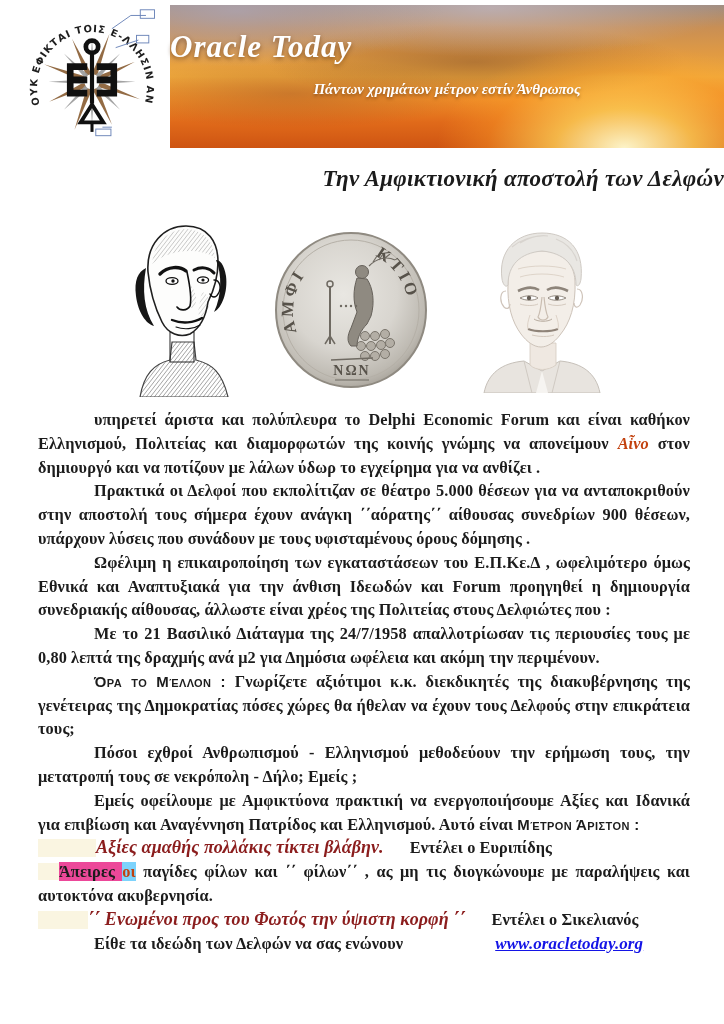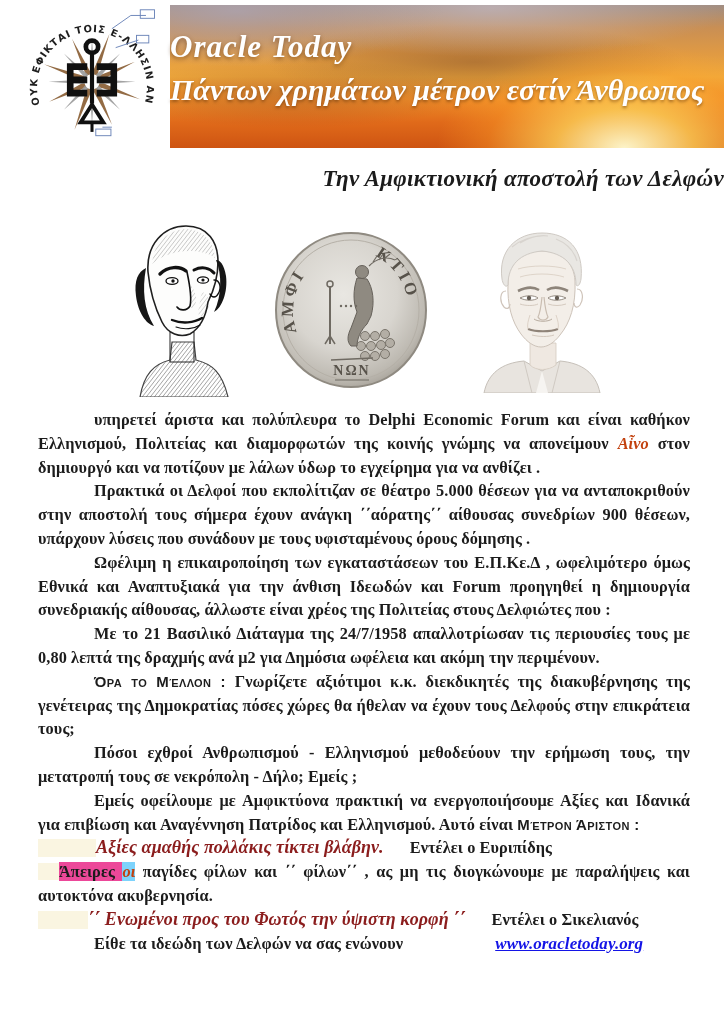--- a/index.html
+++ b/index.html
@@ -11,43 +11,43 @@
     background:
       radial-gradient(ellipse 250px 140px at 82% 100%, rgba(255,252,210,0.95), rgba(255,216,92,0.72) 28%, rgba(255,162,40,0.35) 55%, rgba(255,162,40,0) 75%),
       radial-gradient(ellipse 300px 80px at 12% 4%, rgba(173,163,175,0.85), rgba(173,163,175,0) 70%),
       radial-gradient(ellipse 340px 70px at 58% 2%, rgba(196,186,196,0.7), rgba(196,186,196,0) 70%),
       radial-gradient(ellipse 300px 55px at 55% 40%, rgba(118,68,38,0.45), rgba(118,68,38,0) 70%),
       radial-gradient(ellipse 260px 50px at 22% 62%, rgba(150,80,40,0.4), rgba(150,80,40,0) 70%),
       linear-gradient(180deg,#a08d82 0%,#c98f54 16%,#e09a43 34%,#f0a93c 50%,#ee8c28 66%,#e06a1a 82%,#ce5412 100%);
   }
   .banner-title{margin-top:24px;text-align:left;color:#ffffff;font-weight:bold;font-style:italic;
     font-size:31px;letter-spacing:1px;text-shadow:0 2px 4px rgba(90,45,10,.55);}
-  .banner-subtitle{margin-top:8px;color:#ffffff;font-weight:bold;font-style:italic;
-    font-size:30px;text-shadow:0 2px 3px rgba(90,45,10,.5);}
+  .banner-subtitle{margin-top:16px;text-align:center;color:#ffffff;font-weight:bold;font-style:italic;
+    font-size:15px;text-shadow:0 2px 3px rgba(90,45,10,.5);}
   
   .article-title{position:absolute;left:0;top:166px;width:100%;margin:0;text-align:right;
     font-size:23px;font-weight:bold;font-style:italic;color:#1b1b1b;letter-spacing:.3px;}
   
   .fig{position:absolute;}
   .fig-portrait-left{left:110px;top:214px;width:142px;height:183px;}
   .fig-coin{left:273px;top:232px;width:156px;height:156px;}
   .fig-portrait-right{left:468px;top:221px;width:147px;height:172px;}
   
   .article-body{position:absolute;left:38px;top:408px;width:652px;
     font-size:16.3px;line-height:23.8px;font-weight:bold;letter-spacing:.1px;}
   .para{margin:0;text-align:justify;}
   .para.ind{text-indent:56px;}
   .para.ind9::before{content:"";display:inline-block;width:21px;height:17px;background:#faf5e1;vertical-align:-3px;}
   .para.q{text-align:left;}
   .para.q::before{content:"";display:inline-block;height:18px;background:#faf5e1;vertical-align:-4px;}
   .para.q1::before{width:58px;}
   .para.q2::before{width:50px;}
   .para.final{text-align:left;text-indent:56px;}
   .r-accent{color:#c2410e;font-style:italic;}
-  .r-accent-hl{color:#c2410e;font-style:italic;background:#7dd3fc;}
+  .r-accent-hl{color:#c2410e;background:#7dd3fc;}
   .r-hl{background:#ec4899;}
   .r-smallcaps{font-variant:small-caps;font-family:"Liberation Sans",sans-serif;font-size:15px;letter-spacing:.4px;}
   .r-quote{color:#8b1d1d;font-style:italic;font-size:18px;}
   .r-author{margin-left:26px;text-align:right;}
   .r-link{color:#1414e6;font-style:italic;text-decoration:underline;margin-left:92px;font-size:17px;font-weight:bold;}
 </style>
 </head>
 <body>
 
 <div class="page">

